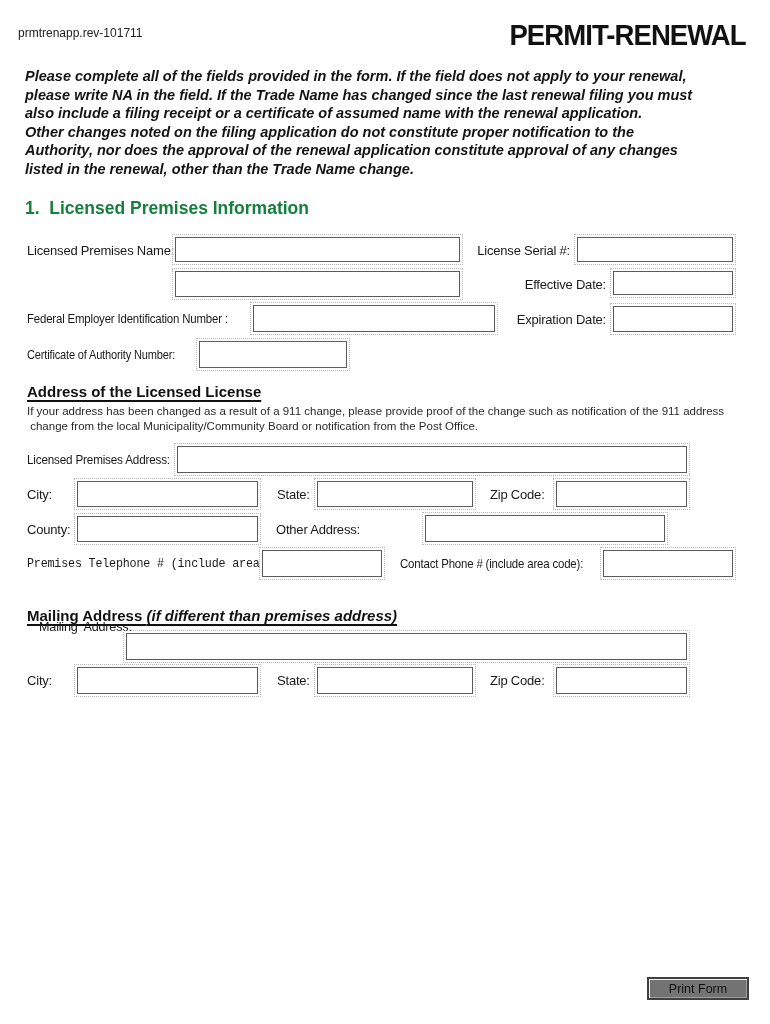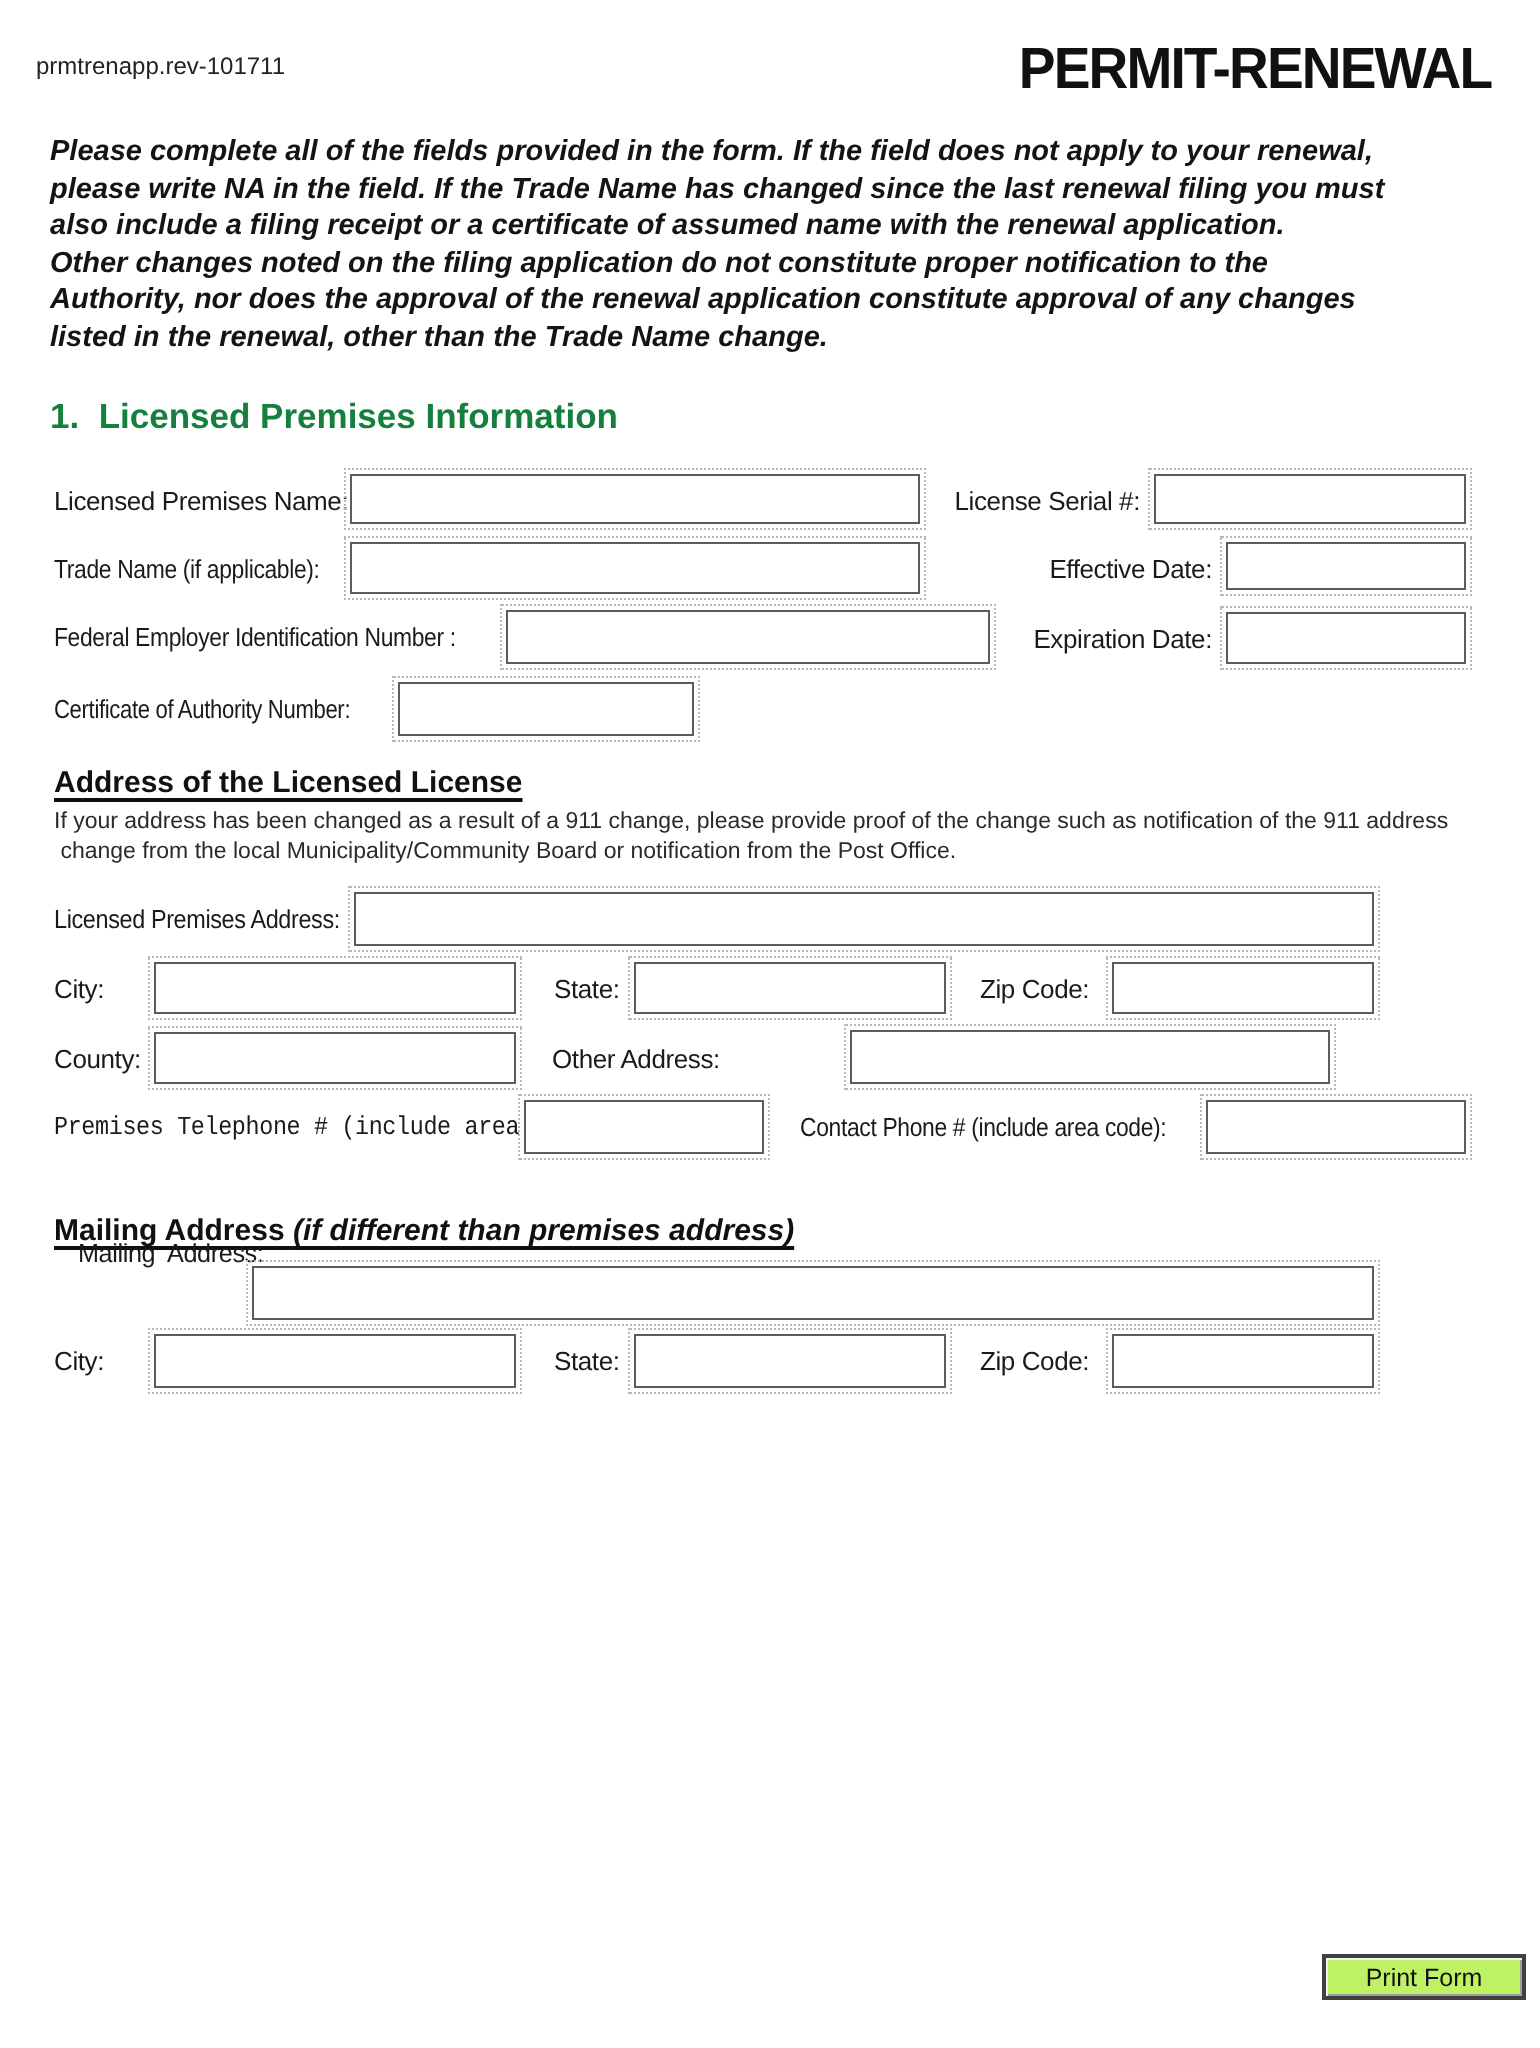--- a/index.html
+++ b/index.html
@@ -50,25 +50,25 @@
     outline:1px dotted #b8b8b8;outline-offset:2px;
     padding:0 4px;font-family:inherit;font-size:13px;color:#111;
     border-radius:0;
   }
   .pagenum{
     position:absolute;left:300px;top:1044px;width:160px;text-align:center;
     font-size:12.5px;font-weight:bold;color:#222;
   }
   .printbtn{
     position:absolute;left:647px;top:977px;width:102px;height:23px;
-    background:#bef264;border:2px solid #404040;
+    background:#737373;border:2px solid #404040;
     box-shadow:inset 1px 1px 0 #f2f2f2, inset -1px -1px 0 #9e9e9e;
     font-family:inherit;font-size:12.5px;color:#111;
     display:flex;align-items:center;justify-content:center;
-    cursor:pointer;border-radius:0;margin-left:14px;
+    cursor:pointer;border-radius:0;
   }
 </style>
 </head>
 <body>
 
 <div class="page">
 
   <div class="docref" style="left:18px;top:26px;">prmtrenapp.rev-101711</div>
   <div class="title">PERMIT-RENEWAL</div>
 
@@ -81,21 +81,20 @@
     <div>listed in the renewal, other than the Trade Name change.</div>
   </div>
 
   <div class="h-section" style="left:25px;top:198px;">1.  Licensed Premises Information</div>
 
   <div class="lbl" style="left:27px;top:237px;"><span>Licensed Premises Name:</span></div>
   <input class="fld" style="left: 175px; top: 237px; width: 285px; height: 25px;" type="text">
   <div class="lbl r" style="left:420px;top:237px;width:150px;"><span>License Serial #:</span></div>
   <input class="fld" style="left: 577px; top: 237px; width: 156px; height: 25px;" type="text">
 
-  <div class="lbl c88" style="left:27px;top:271px;"><span>Trade Name (if applicable):</span></div>
   <input class="fld" style="left: 175px; top: 271px; width: 285px; height: 26px;" type="text">
   <div class="lbl r" style="left:456px;top:271px;width:150px;"><span>Effective Date:</span></div>
   <input class="fld" style="left: 613px; top: 271px; width: 120px; height: 24px;" type="text">
 
   <div class="lbl c88" style="left:27px;top:305px;"><span>Federal Employer Identification Number :</span></div>
   <input class="fld" style="left: 253px; top: 305px; width: 242px; height: 27px;" type="text">
   <div class="lbl r" style="left:456px;top:306px;width:150px;"><span>Expiration Date:</span></div>
   <input class="fld" style="left: 613px; top: 306px; width: 120px; height: 26px;" type="text">
 
   <div class="lbl c85" style="left:27px;top:341px;"><span>Certificate of Authority Number:</span></div>

